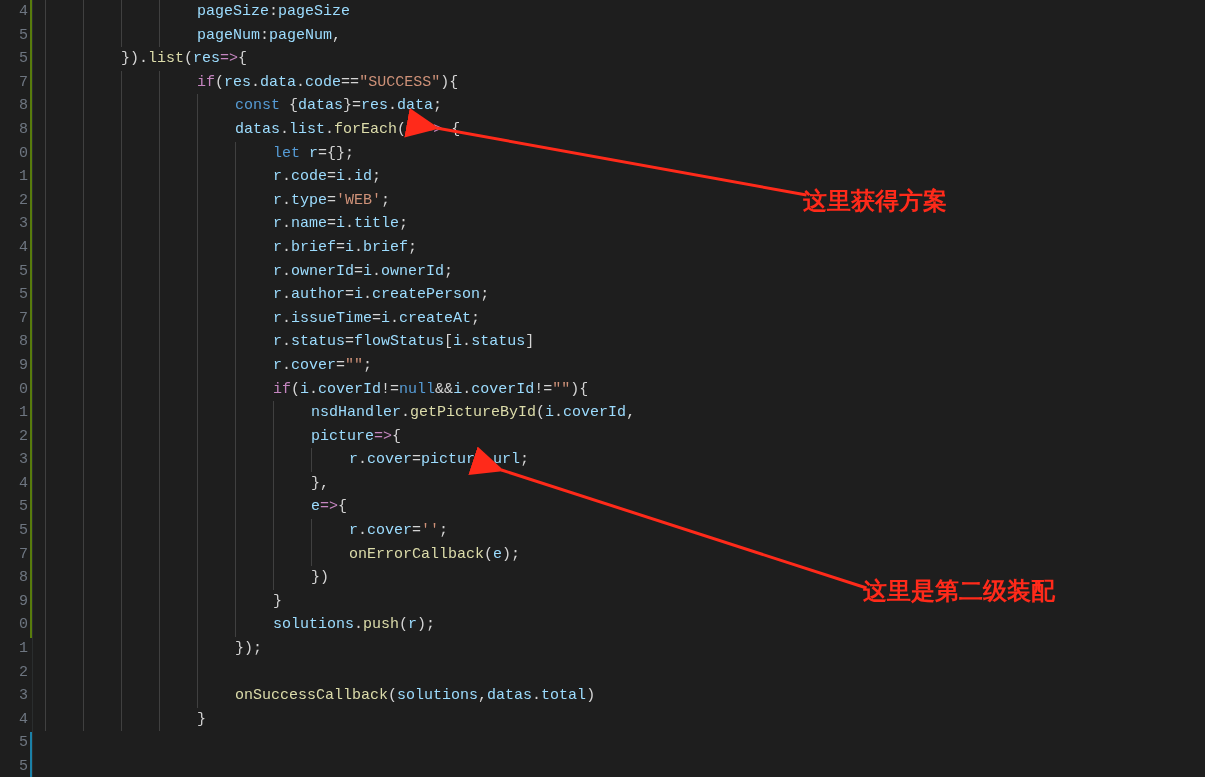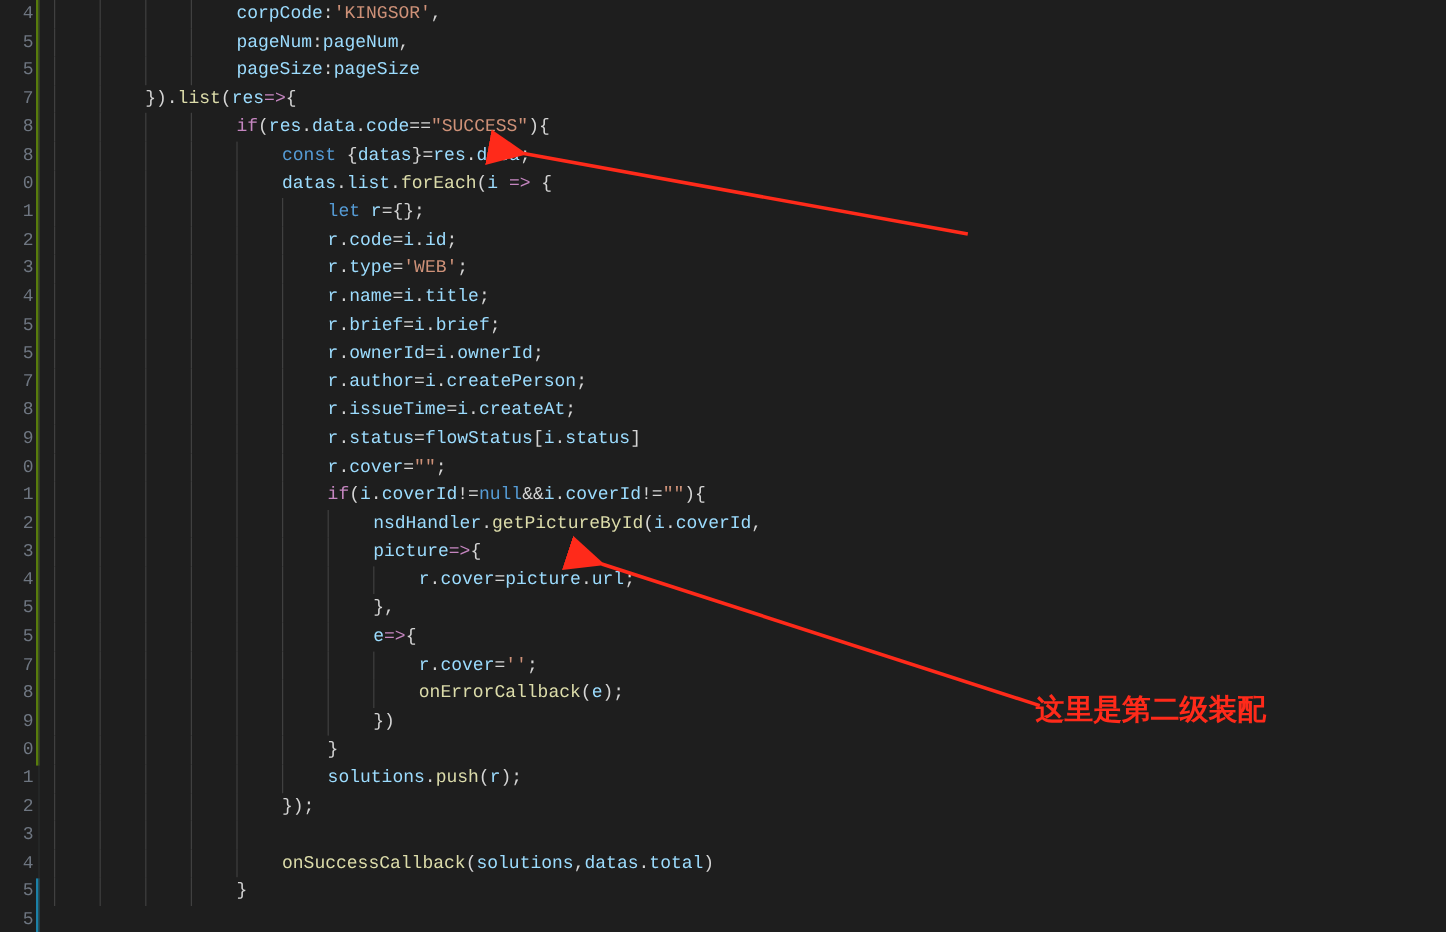--- a/index.html
+++ b/index.html
@@ -141,24 +141,24 @@
       <defs>
         <marker id="ah" markerWidth="12" markerHeight="12" refX="2" refY="6" orient="auto">
           <path d="M12,1 L1,6 L12,11 Z" fill="#ff2a1a"></path>
         </marker>
       </defs>
 
       <line x1="770" y1="195" x2="400" y2="128" stroke="#ff2a1a" stroke-width="3" marker-end="url(#ah)"></line>
 
       <line x1="830" y1="588" x2="465" y2="470" stroke="#ff2a1a" stroke-width="3" marker-end="url(#ah)"></line>
     </svg>
+    <div class="anno" style="left:770px; top:185px;">这里获得方案</div>
     <div class="anno" style="left:830px; top:575px;">这里是第二级装配</div>
-  <div class="code-line"><span class="ig" style="width: 38px;"></span><span class="ig" style="width: 38px;"></span><span class="ig" style="width: 38px;"></span><span class="ig" style="width: 38px;"></span><span class="tk-id">corpCode</span><span class="tk-punc">:</span><span class="tk-str">'KINGSOR'</span><span class="tk-punc">,</span></div>
+      <div class="code-line"><span class="ig" style="width: 38px;"></span><span class="ig" style="width: 38px;"></span><span class="ig" style="width: 38px;"></span><span class="ig" style="width: 38px;"></span><span class="tk-id">pageSize</span><span class="tk-punc">:</span><span class="tk-id">pageSize</span></div>
       <div class="code-line"><span class="ig" style="width: 38px;"></span><span class="ig" style="width: 38px;"></span><span class="ig" style="width: 38px;"></span><span class="ig" style="width: 38px;"></span><span class="tk-id">pageNum</span><span class="tk-punc">:</span><span class="tk-id">pageNum</span><span class="tk-punc">,</span></div>
-      <div class="code-line"><span class="ig" style="width: 38px;"></span><span class="ig" style="width: 38px;"></span><span class="ig" style="width: 38px;"></span><span class="ig" style="width: 38px;"></span><span class="tk-id">pageSize</span><span class="tk-punc">:</span><span class="tk-id">pageSize</span></div>
       <div class="code-line"><span class="ig" style="width: 38px;"></span><span class="ig" style="width: 38px;"></span><span class="tk-punc">}).</span><span class="tk-fn">list</span><span class="tk-punc">(</span><span class="tk-id">res</span><span class="tk-kw2">=&gt;</span><span class="tk-punc">{</span></div>
       <div class="code-line"><span class="ig" style="width: 38px;"></span><span class="ig" style="width: 38px;"></span><span class="ig" style="width: 38px;"></span><span class="ig" style="width: 38px;"></span><span class="tk-kw2">if</span><span class="tk-punc">(</span><span class="tk-id">res</span><span class="tk-punc">.</span><span class="tk-prop">data</span><span class="tk-punc">.</span><span class="tk-prop">code</span><span class="tk-punc">==</span><span class="tk-str">"SUCCESS"</span><span class="tk-punc">){</span></div>
       <div class="code-line"><span class="ig" style="width: 38px;"></span><span class="ig" style="width: 38px;"></span><span class="ig" style="width: 38px;"></span><span class="ig" style="width: 38px;"></span><span class="ig" style="width: 38px;"></span><span class="tk-kw">const</span><span class="tk-punc"> {</span><span class="tk-id">datas</span><span class="tk-punc">}=</span><span class="tk-id">res</span><span class="tk-punc">.</span><span class="tk-prop">data</span><span class="tk-punc">;</span></div>
       <div class="code-line"><span class="ig" style="width: 38px;"></span><span class="ig" style="width: 38px;"></span><span class="ig" style="width: 38px;"></span><span class="ig" style="width: 38px;"></span><span class="ig" style="width: 38px;"></span><span class="tk-id">datas</span><span class="tk-punc">.</span><span class="tk-prop">list</span><span class="tk-punc">.</span><span class="tk-fn">forEach</span><span class="tk-punc">(</span><span class="tk-id">i</span><span class="tk-punc"> </span><span class="tk-kw2">=&gt;</span><span class="tk-punc"> {</span></div>
       <div class="code-line"><span class="ig" style="width: 38px;"></span><span class="ig" style="width: 38px;"></span><span class="ig" style="width: 38px;"></span><span class="ig" style="width: 38px;"></span><span class="ig" style="width: 38px;"></span><span class="ig" style="width: 38px;"></span><span class="tk-kw">let</span><span class="tk-punc"> </span><span class="tk-id">r</span><span class="tk-punc">={};</span></div>
       <div class="code-line"><span class="ig" style="width: 38px;"></span><span class="ig" style="width: 38px;"></span><span class="ig" style="width: 38px;"></span><span class="ig" style="width: 38px;"></span><span class="ig" style="width: 38px;"></span><span class="ig" style="width: 38px;"></span><span class="tk-id">r</span><span class="tk-punc">.</span><span class="tk-prop">code</span><span class="tk-punc">=</span><span class="tk-id">i</span><span class="tk-punc">.</span><span class="tk-prop">id</span><span class="tk-punc">;</span></div>
       <div class="code-line"><span class="ig" style="width: 38px;"></span><span class="ig" style="width: 38px;"></span><span class="ig" style="width: 38px;"></span><span class="ig" style="width: 38px;"></span><span class="ig" style="width: 38px;"></span><span class="ig" style="width: 38px;"></span><span class="tk-id">r</span><span class="tk-punc">.</span><span class="tk-prop">type</span><span class="tk-punc">=</span><span class="tk-str">'WEB'</span><span class="tk-punc">;</span></div>
       <div class="code-line"><span class="ig" style="width: 38px;"></span><span class="ig" style="width: 38px;"></span><span class="ig" style="width: 38px;"></span><span class="ig" style="width: 38px;"></span><span class="ig" style="width: 38px;"></span><span class="ig" style="width: 38px;"></span><span class="tk-id">r</span><span class="tk-punc">.</span><span class="tk-prop">name</span><span class="tk-punc">=</span><span class="tk-id">i</span><span class="tk-punc">.</span><span class="tk-prop">title</span><span class="tk-punc">;</span></div>
       <div class="code-line"><span class="ig" style="width: 38px;"></span><span class="ig" style="width: 38px;"></span><span class="ig" style="width: 38px;"></span><span class="ig" style="width: 38px;"></span><span class="ig" style="width: 38px;"></span><span class="ig" style="width: 38px;"></span><span class="tk-id">r</span><span class="tk-punc">.</span><span class="tk-prop">brief</span><span class="tk-punc">=</span><span class="tk-id">i</span><span class="tk-punc">.</span><span class="tk-prop">brief</span><span class="tk-punc">;</span></div>
       <div class="code-line"><span class="ig" style="width: 38px;"></span><span class="ig" style="width: 38px;"></span><span class="ig" style="width: 38px;"></span><span class="ig" style="width: 38px;"></span><span class="ig" style="width: 38px;"></span><span class="ig" style="width: 38px;"></span><span class="tk-id">r</span><span class="tk-punc">.</span><span class="tk-prop">ownerId</span><span class="tk-punc">=</span><span class="tk-id">i</span><span class="tk-punc">.</span><span class="tk-prop">ownerId</span><span class="tk-punc">;</span></div>

